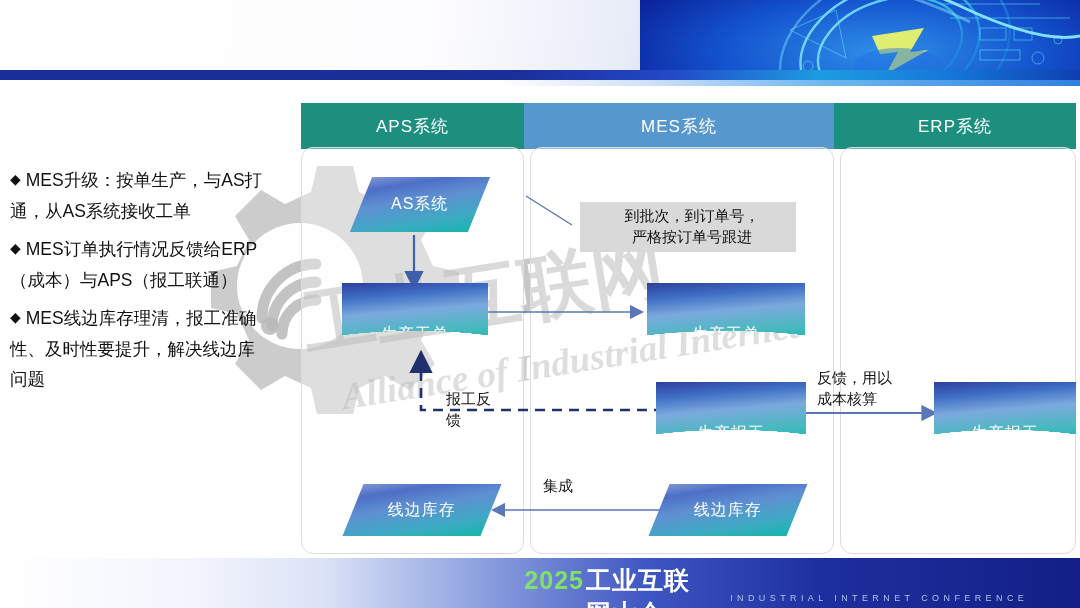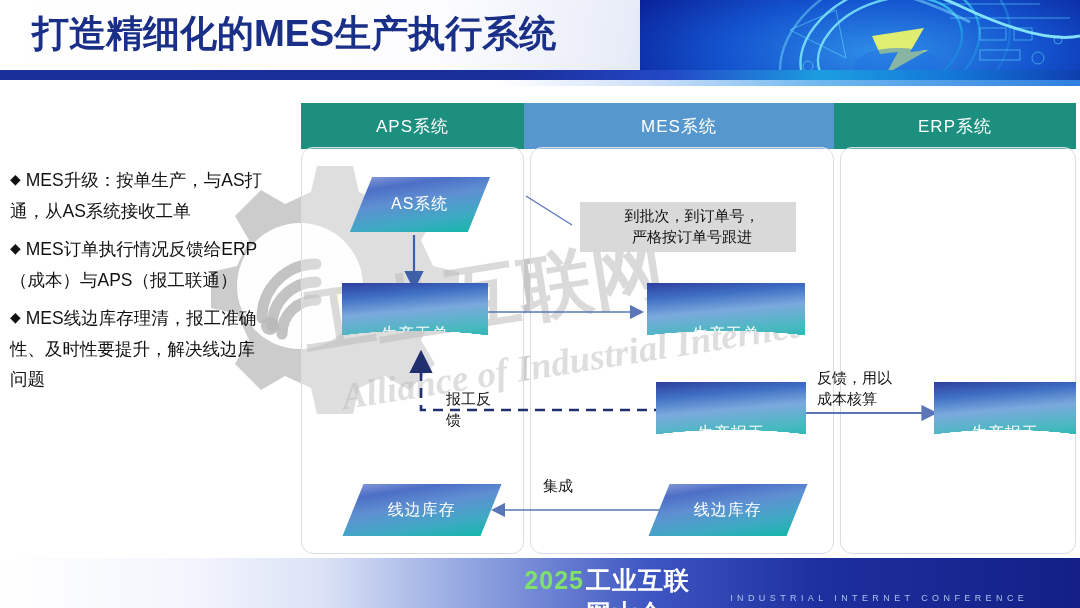--- a/index.html
+++ b/index.html
@@ -161,21 +161,20 @@
       <circle cx="168" cy="96" r="5"></circle>
         <circle cx="186" cy="104" r="3"></circle>
     </g>
     <path d="M232 66 L284 58 L270 82 L288 80 L246 104 L258 82 L240 84 Z" fill="#e9f36a" opacity="0.95"></path>
     <ellipse cx="258" cy="96" rx="44" ry="18" fill="#1f6fe0" opacity="0.45"></ellipse>
     <g stroke="#8ef0ff" stroke-width="3" fill="none" opacity="0.9">
       <path d="M130 6 Q230 -6 320 36 Q400 74 440 66"></path>
       <path d="M150 2 Q250 12 330 52" opacity="0.5"></path>
     </g>
   </svg>
-  <div class="header-title">打造精细化的MES生产执行系统</div>
   <div class="header-underline"></div>
   <div class="header-underline-thin"></div>
 </div>
 
 <svg class="watermark" viewBox="0 0 1080 470">
   <g fill="#b9b9b9" opacity="0.72">
     <path d="M285 118 l26 -12 l6 -26 l36 0 l6 26 l26 12 l24 -14 l26 26 l-14 24 l12 26 l26 6 l0 36 l-26 6 l-12 26 l14 24 l-26 26 l-24 -14 l-26 12 l-6 26 l-36 0 l-6 -26 l-26 -12 l-24 14 l-26 -26 l14 -24 l-12 -26 l-26 -6 l0 -36 l26 -6 l12 -26 l-14 -24 l26 -26 Z"></path>
   </g>
   <circle cx="300" cy="200" r="63" fill="#ffffff" opacity="0.98"></circle>
   <g fill="none" stroke="#b9b9b9" stroke-width="11" opacity="0.85" stroke-linecap="round">

